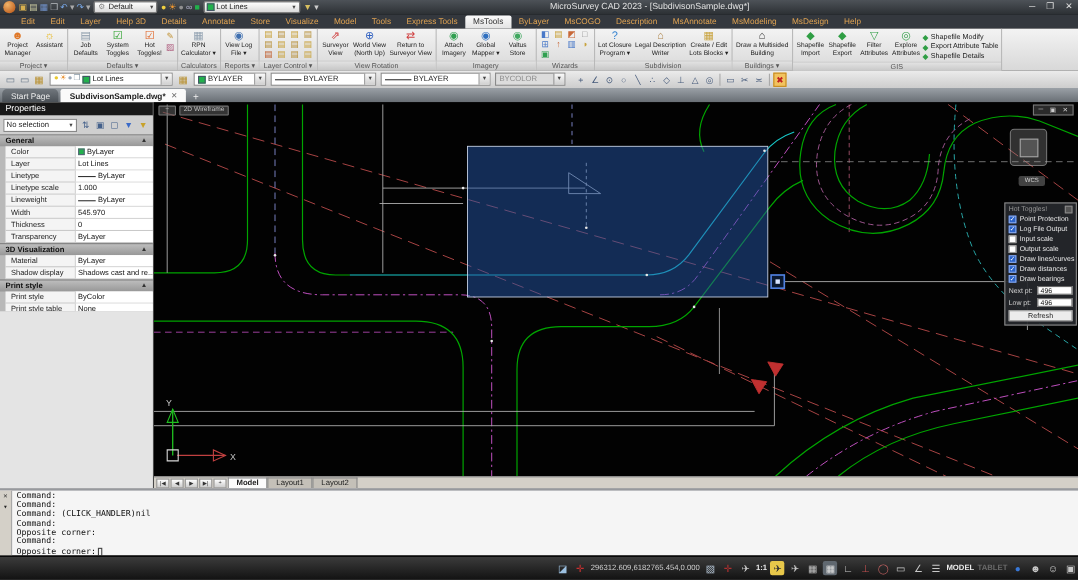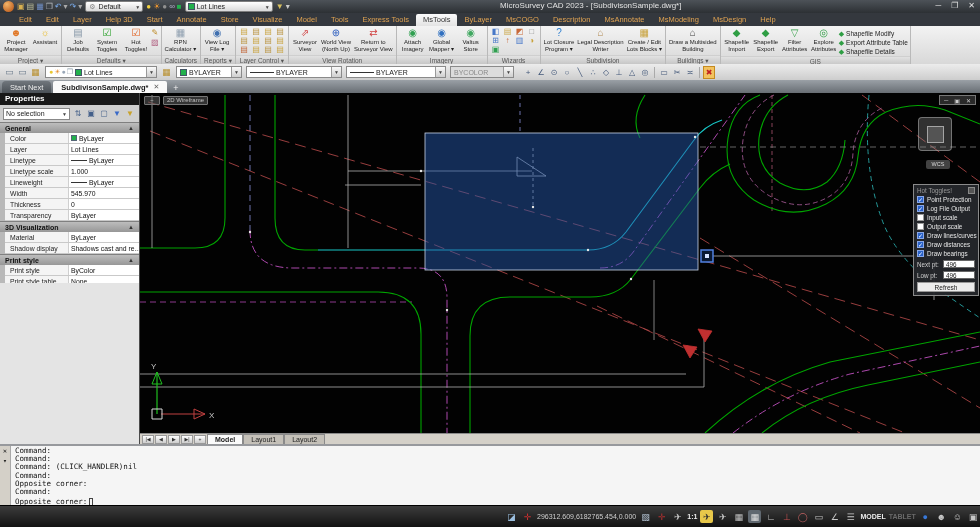--- a/index.html
+++ b/index.html
@@ -63,21 +63,21 @@
     background:linear-gradient(#9aa0a6,#686e74);display:flex;align-items:flex-end;padding-left:2px;gap:2px}
   .dtab{font-size:7.5px;height:12px;display:flex;align-items:center;gap:5px;padding:0 8px;white-space:nowrap}
   .dtab.start{background:linear-gradient(#70767c,#4a5056);color:#eee;border-radius:4px 4px 0 0}
   .dtab.active{background:#fafafa;color:#1a1a1a;font-weight:bold;border-radius:2px 2px 0 0}
   .dclose{font-weight:normal;color:#666;font-size:7px}
   .dplus{color:#f0f0f0;font-size:9px;padding:0 4px}
 
   
   .props{position:absolute;left:0;top:93px;width:140px;height:351px;background:#b9b9b9;
     border-right:1px solid #4a4a4a;display:flex;flex-direction:column;overflow:hidden}
-  .props-title{height:12px;background:#181818;color:#fff;font-size:8px;font-weight:bold;padding:1px 5px;flex:none}
+  .props-title{height:12px;background:#181818;color:#fff;font-size:8px;font-weight:normal;padding:1px 5px;flex:none}
   .props-toolrow{height:17px;display:flex;align-items:center;gap:2px;padding:2px 3px;background:#cfcfcf;flex:none}
   .selcombo{flex:1;height:12px;background:#fff;border:1px solid #888;font-size:7px;color:#222;
     display:flex;align-items:center;padding:0 2px}
   .selcombo .arr{margin-left:auto;font-size:5px;color:#444}
   .ptool{width:12px;height:12px;font-size:8px;color:#2a4a7a;display:flex;align-items:center;justify-content:center}
   .psec-h{height:11px;background:linear-gradient(#bdbdbd,#979797);border-top:1px solid #808080;
     font-size:7px;font-weight:bold;color:#111;display:flex;align-items:center;padding:0 5px;flex:none}
   .psec-h .caret{margin-left:auto;font-size:6px;color:#333}
   .prow{height:11px;display:flex;margin-left:5px;border-bottom:1px solid #c9c9c9;background:#f4f4f4;flex:none}
   .plabel{width:64px;padding-left:5px;font-size:6.8px;color:#222;display:flex;align-items:center;
@@ -190,21 +190,21 @@
         <span>❐</span>
         <span>✕</span>
       </div>
   </div>
 
   <div class="tabbar" id="ribbon-tabs">
       <span class="rtab">Edit</span>
       <span class="rtab">Edit</span>
       <span class="rtab">Layer</span>
       <span class="rtab">Help 3D</span>
-      <span class="rtab">Start</span>
+      <span class="rtab">Details</span>
       <span class="rtab">Annotate</span>
       <span class="rtab">Store</span>
       <span class="rtab">Visualize</span>
       <span class="rtab">Model</span>
       <span class="rtab">Tools</span>
       <span class="rtab">Express Tools</span>
       <span class="rtab active">MsTools</span>
       <span class="rtab">ByLayer</span>
       <span class="rtab">MsCOGO</span>
       <span class="rtab">Description</span>
@@ -471,21 +471,21 @@
         <span class="snapicon">▭</span>
         <span class="snapicon">✂</span>
         <span class="snapicon">≍</span>
         <span class="snapsep"></span>
         <span class="snapicon active">✖</span>
       </div>
   </div>
 
   <div class="doctabs">
     <div class="dtab start">
-      <span>Start Next</span>
+      <span>Start Page</span>
     </div>
     <div class="dtab active">
       <span>SubdivisonSample.dwg*</span>
       <span class="dclose">✕</span>
     </div>
     <div class="dplus">+</div>
   </div>
 
   <div class="props">
     <div class="props-title">Properties</div>

